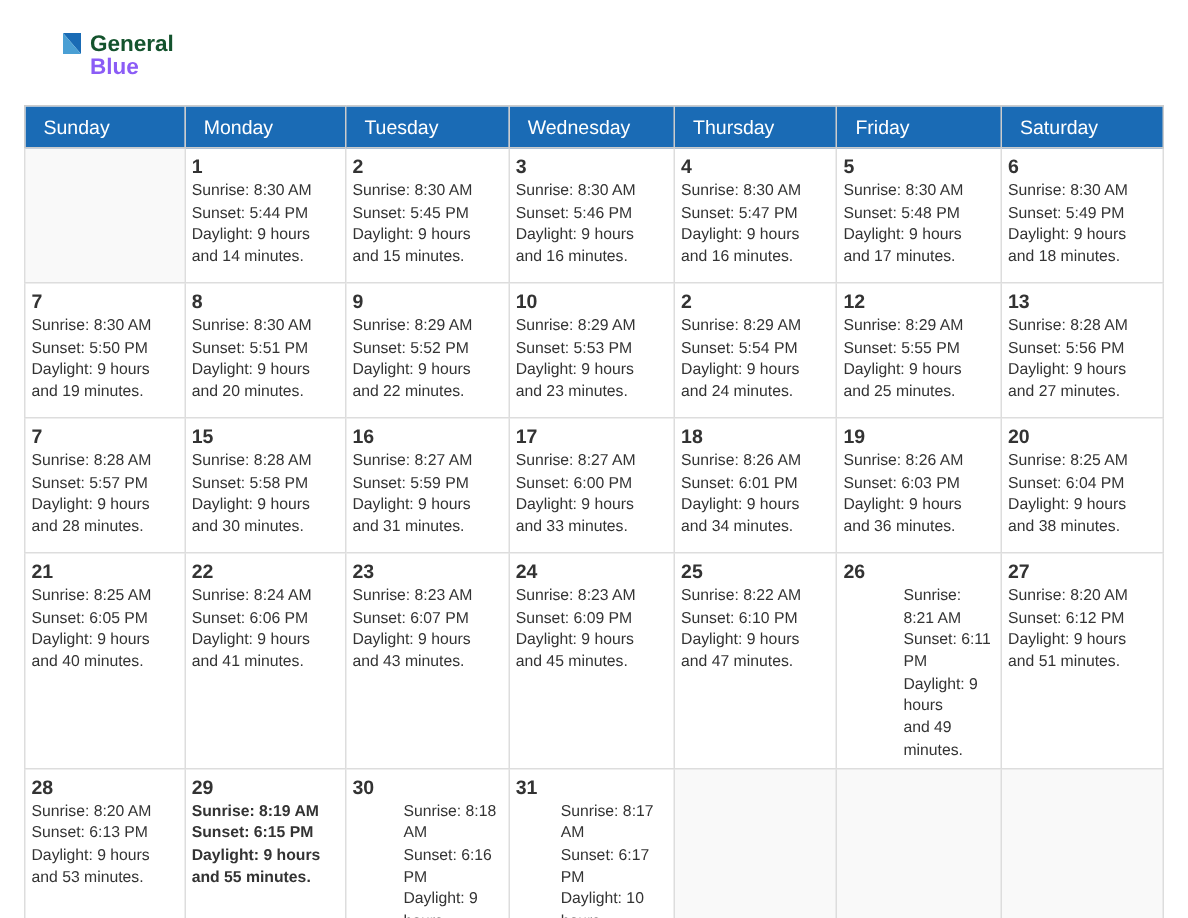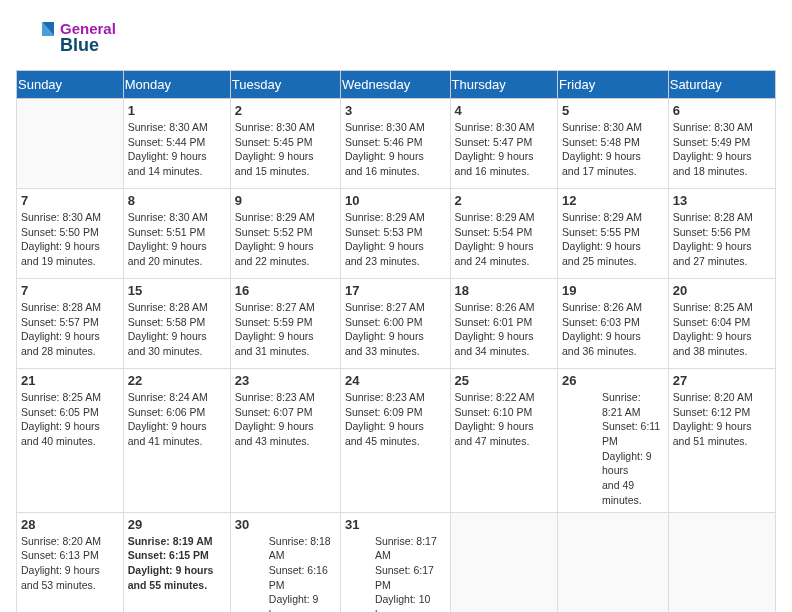--- a/index.html
+++ b/index.html
@@ -34,21 +34,21 @@
       color: #555;
     }
     table {
       width: 100%;
       border-collapse: collapse;
       font-size: 11px;
     }
     thead tr th {
       background: #1a6bb5;
       color: #fff;
-      padding: 6px 1px;
+      padding: 6px 12px;
       text-align: left;
       font-size: 13px;
       font-weight: normal;
       border: 1px solid #ccc;
     }
     tbody tr td {
       border: 1px solid #ddd;
       vertical-align: top;
       padding: 4px;
       height: 90px;
@@ -78,22 +78,22 @@
     <div style="display:flex;align-items:center;gap:2px;">
       <div style="position:relative;width:42px;height:42px;">
         <svg viewBox="0 0 42 42" xmlns="http://www.w3.org/2000/svg" width="42" height="42">
           <rect x="0" y="0" width="42" height="42" fill="white"></rect>
 
           <polygon points="26,6 38,6 38,20" fill="#1a6bb5"></polygon>
           <polygon points="26,6 38,20 26,20" fill="#4a9fd4"></polygon>
         </svg>
       </div>
       <div>
-        <div style="font-size:15px;font-weight:bold;color:#a21caf;line-height:1.0;">General</div>
-        <div style="font-size:18px;font-weight:bold;color:#0c4a6e;line-height:1.0;">Blue</div>
+        <div style="font-size:15px;font-weight:bold;color:#14532d;line-height:1.0;">General</div>
+        <div style="font-size:15px;font-weight:bold;color:#8b5cf6;line-height:1.0;">Blue</div>
       </div>
     </div>
   </div>
   <div class="title-block">
     <div class="month-title"></div>
     <div class="location-title"></div>
   </div>
 </div>
 
 <table>

